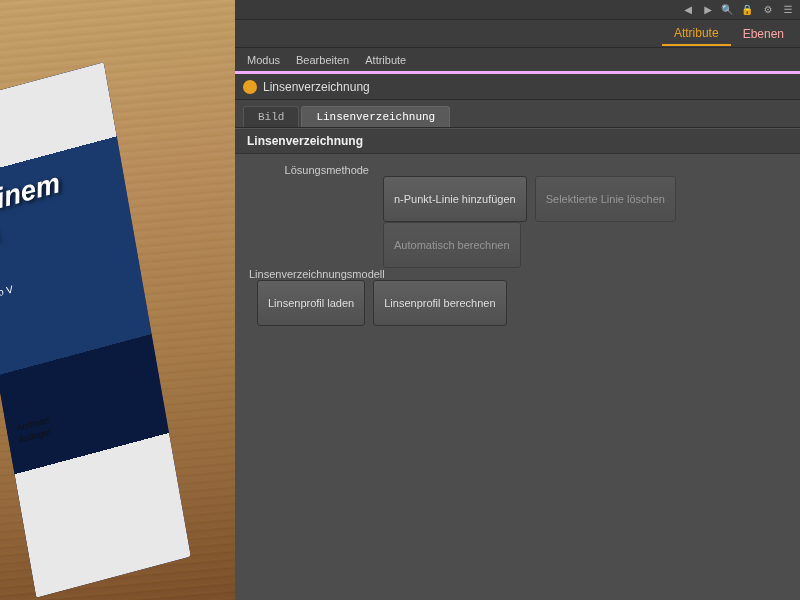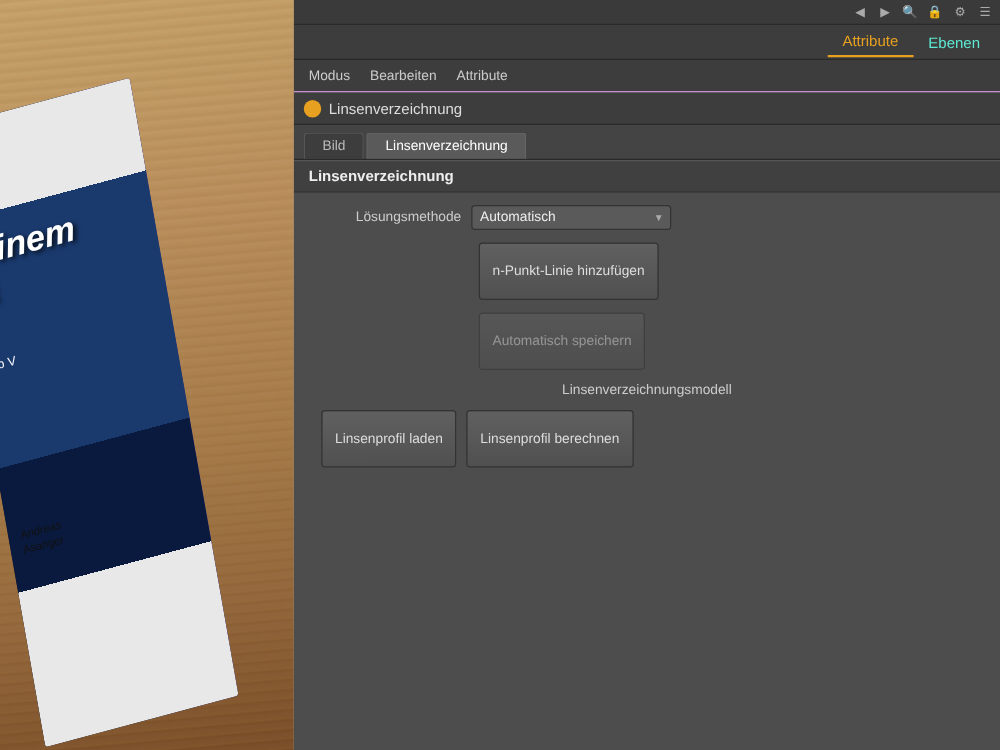--- a/index.html
+++ b/index.html
@@ -134,37 +134,37 @@
       padding: 0 4px;
       border-bottom: 1px solid #2a2a2a;
       justify-content: flex-end;
     }
 
     .tab {
       padding: 4px 12px;
       font-size: 12px;
       cursor: pointer;
       border-radius: 3px 3px 0 0;
-      color: #5eead4;
+      color: #fca5a5;
     }
 
     .tab.active {
       color: #e8a020;
       border-bottom: 2px solid #e8a020;
     }
 
     
     #toolbar {
       height: 26px;
       background: #3d3d3d;
       display: flex;
       align-items: center;
       padding: 0 8px;
       gap: 8px;
-      border-bottom: 1px solid #f0abfc;
+      border-bottom: 3px solid #f0abfc;
     }
 
     .toolbar-item {
       color: #ccc;
       font-size: 11px;
       cursor: pointer;
       padding: 2px 4px;
     }
 
     .toolbar-icons {
@@ -199,20 +199,21 @@
     }
 
     
     #sub-tabs {
       height: 28px;
       background: #444;
       display: flex;
       align-items: flex-end;
       padding: 0 8px;
       border-bottom: 1px solid #2a2a2a;
+      font-family: Liberation Mono, monospace;
     }
 
     .sub-tab {
       padding: 4px 14px;
       font-size: 11px;
       cursor: pointer;
       color: #bbb;
       background: #3d3d3d;
       border-radius: 3px 3px 0 0;
       border: 1px solid #555;
@@ -241,21 +242,20 @@
       font-weight: bold;
       padding: 5px 12px;
       border-bottom: 1px solid #353535;
       border-top: 1px solid #555;
     }
 
     .group-content {
       padding: 10px 14px;
       display: flex;
       flex-direction: column;
-      gap: 10px;
     }
 
     .form-row {
       display: flex;
       align-items: center;
       gap: 8px;
     }
 
     .form-label {
       color: #ccc;
@@ -314,21 +314,20 @@
       display: flex;
       align-items: center;
       gap: 8px;
       padding-left: 134px;
     }
 
     .model-row {
       display: flex;
       align-items: center;
       gap: 8px;
-      flex-direction: column;
     }
 
     .model-select-wrapper {
       position: relative;
       display: inline-block;
       flex: 1;
     }
 
     .model-select-wrapper::after {
       content: '▼';
@@ -407,34 +406,29 @@
     <div class="sub-tab">Bild</div>
     <div class="sub-tab active">Linsenverzeichnung</div>
   </div>
 
   <div id="content">
     <div class="group-header">Linsenverzeichnung</div>
     <div class="group-content">
 
       <div class="form-row">
         <span class="form-label">Lösungsmethode</span>
-        <div class="select-wrapper">
-          <select class="form-select">
-            <option>Automatisch</option>
-            <option>Manuell</option>
-          </select>
-        </div>
       </div>
 
       <div class="btn-row">
         <button class="btn">n-Punkt-Linie hinzufügen</button>
+        <button class="btn disabled">Selektierte Linie löschen</button>
       </div>
 
       <div class="btn-row">
-        <button class="btn disabled">Automatisch speichern</button>
+        <button class="btn disabled">Automatisch berechnen</button>
       </div>
 
       <div class="form-row model-row">
         <span class="form-label">Linsenverzeichnungsmodell</span>
       </div>
 
       <div class="profile-row">
         <button class="btn">Linsenprofil laden</button>
         <button class="btn">Linsenprofil berechnen</button>
       </div>

